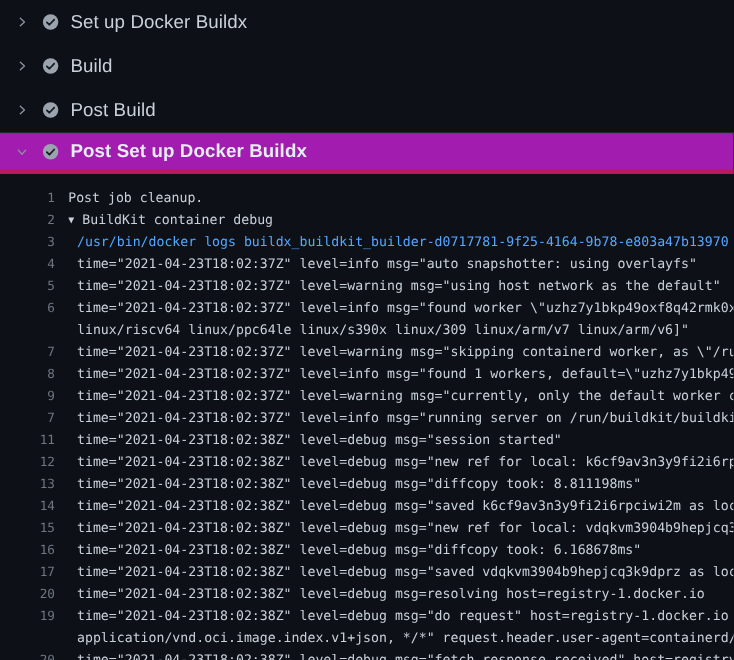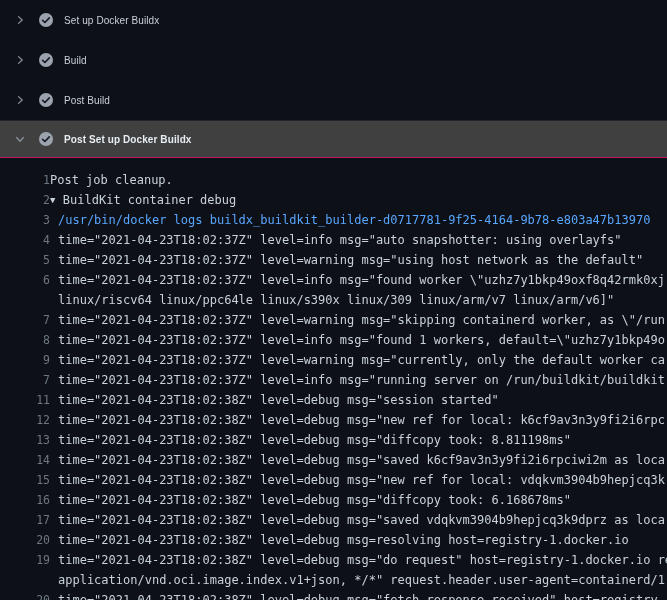--- a/index.html
+++ b/index.html
@@ -9,37 +9,37 @@
     font-family:"Liberation Sans",sans-serif;
     -webkit-font-smoothing:antialiased;
   }
   .steps{width:100%}
   .step-row{
     display:flex;align-items:center;height:40px;
     padding:0 12px;color:#c9d1d9;cursor:pointer;box-sizing:border-box;
   }
   .step-row .chev{width:16px;height:16px;display:flex;align-items:center;justify-content:center;flex:0 0 16px}
   .step-row .status{width:16px;height:16px;display:flex;align-items:center;justify-content:center;flex:0 0 16px;margin-left:10px}
-  .step-label{margin-left:10px;font-size:10px;letter-spacing:.1px}
+  .step-label{margin-left:10px;font-size:17px;letter-spacing:.1px}
   .step-row.expanded{
-    background:#404040;height:38px;color:#e6edf3;
-    border-top:1px solid #21262d;border-bottom:1px solid #be185d;
+    background:#a21caf;height:38px;color:#e6edf3;
+    border-top:1px solid #21262d;border-bottom:4px solid #be185d;
   }
   .step-row.expanded .step-label{font-weight:600}
   .log{
     padding-top:12px;
     font-family:"DejaVu Sans Mono",monospace;
     font-size:12px;color:#c9d1d9;
   }
   .log-line{display:flex;height:20px;line-height:20px;white-space:pre;overflow:hidden}
   .line-num{
     flex:0 0 50px;text-align:right;color:#6e7681;cursor:pointer;
     user-select:none;font-size:11.5px;
   }
-  .line-text{flex:1;overflow:hidden}
+  .line-text{flex:1;margin-left:12px;overflow:hidden}
   .type-command .line-text,.type-entry .line-text,.type-wrap .line-text{padding-left:8px}
   .type-command .txt{color:#58a6ff;font-weight:400}
   .group-arrow{color:#c9d1d9;font-size:9px;display:inline-block;vertical-align:1px;margin-right:2px;cursor:pointer}
 </style>
 </head>
 <body>
 
 <div class="app">
 
   <div class="steps">

